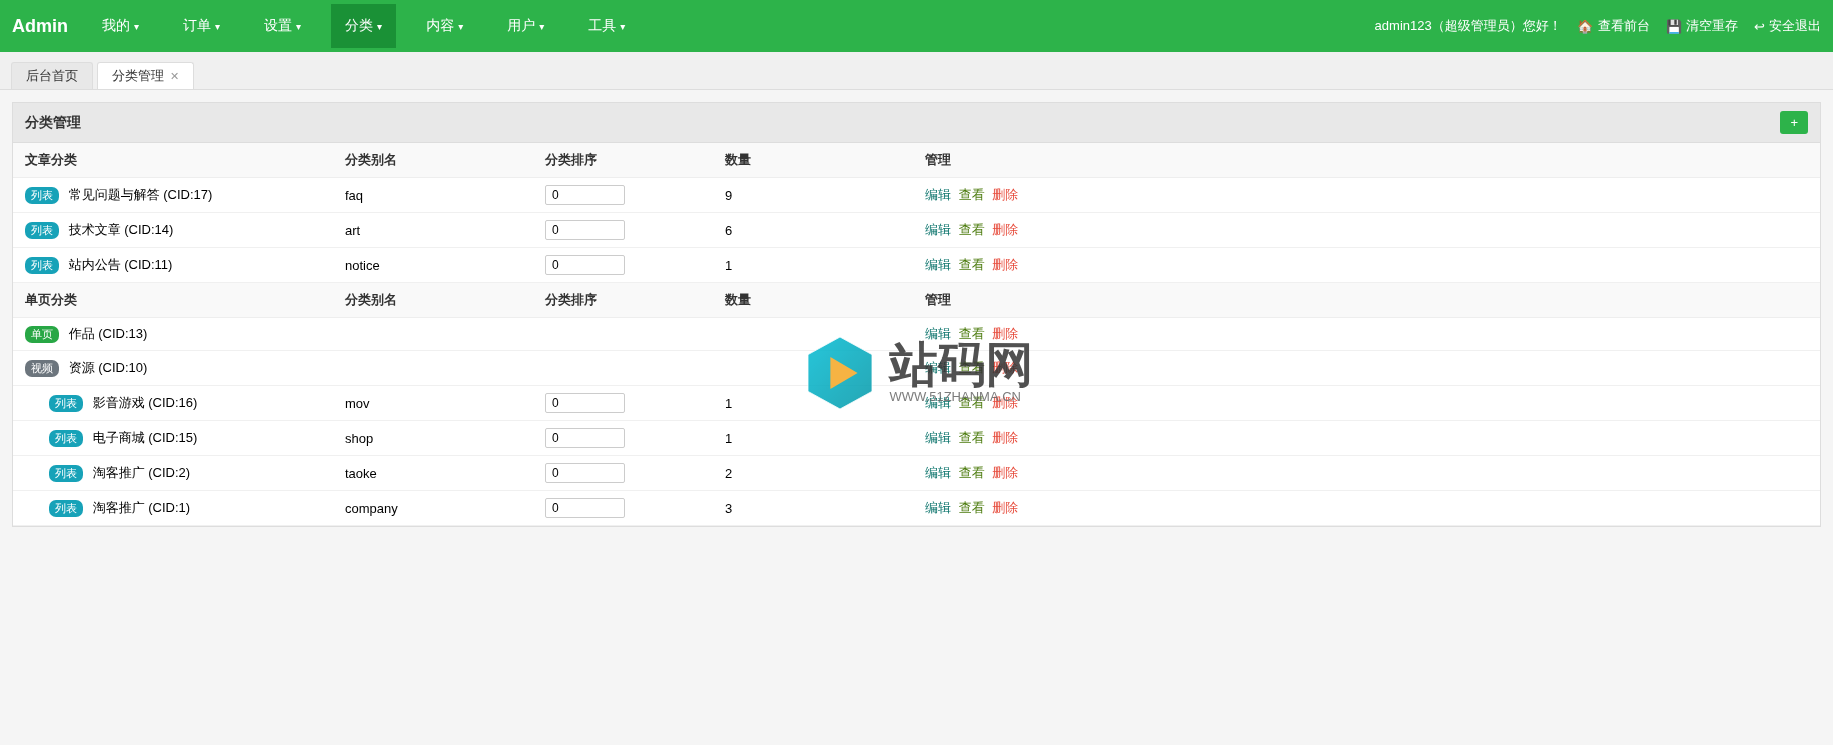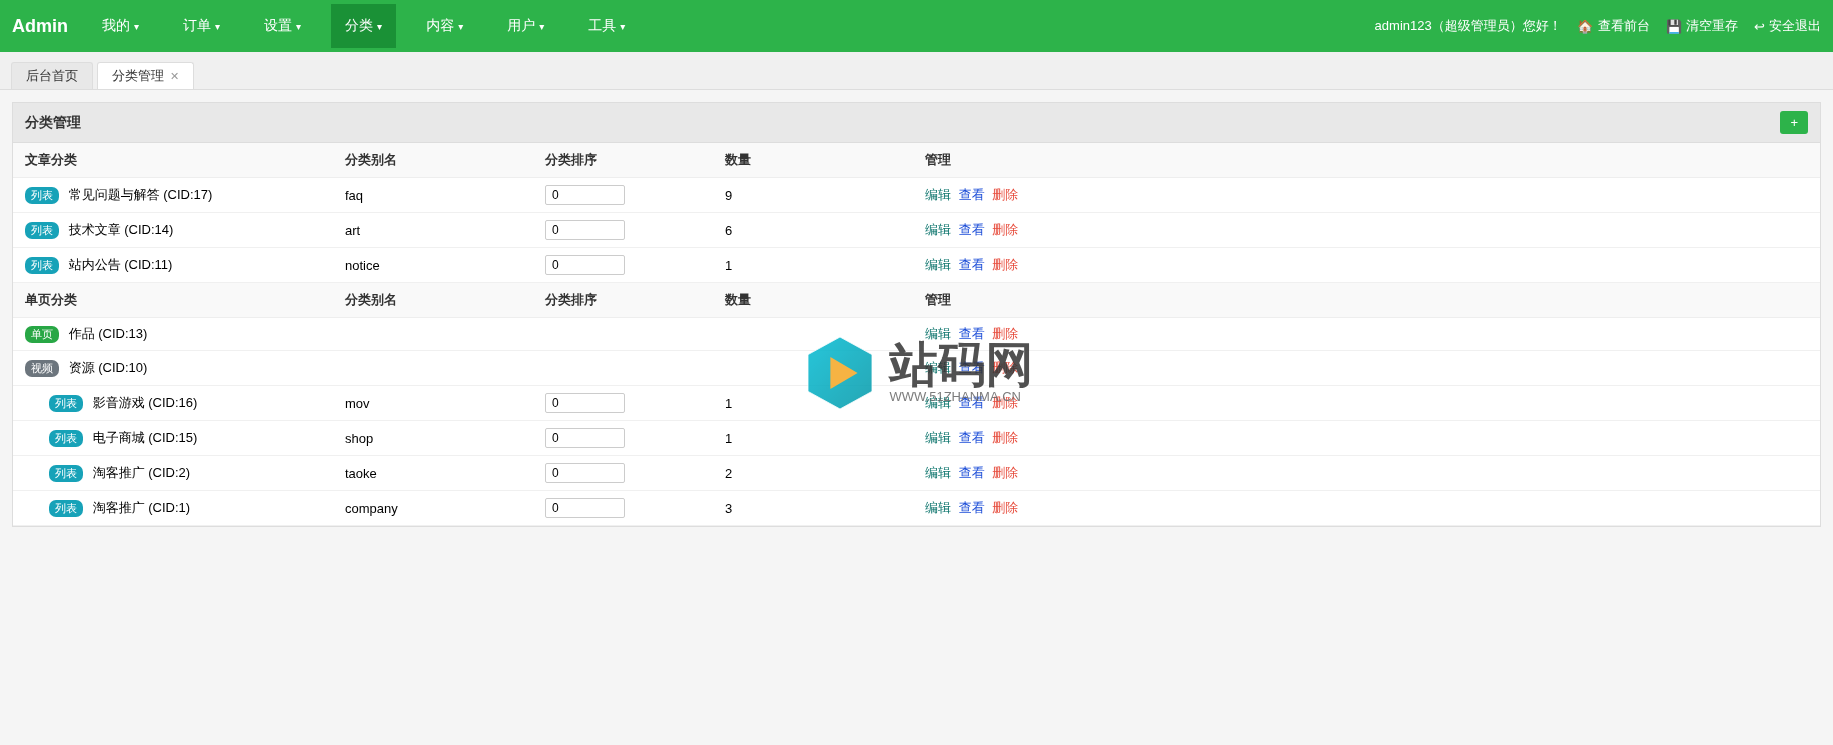--- a/index.html
+++ b/index.html
@@ -151,21 +151,21 @@
 
     .input-sort {
       width: 80px;
       border: 1px solid #ccc;
       padding: 2px 6px;
       border-radius: 2px;
       font-size: 12px;
     }
 
     .action-edit { color: #0f766e; cursor: pointer; margin-right: 4px; }
-    .action-view { color: #1d4ed8; cursor: pointer; margin-right: 4px; }
+    .action-view { color: #4d7c0f; cursor: pointer; margin-right: 4px; }
     .action-delete { color: #e74c3c; cursor: pointer; }
 
     .col-name { width: 320px; }
     .col-alias { width: 200px; }
     .col-sort { width: 180px; }
     .col-count { width: 200px; }
     .col-manage { width: auto; }
 
     
     .watermark-overlay {

